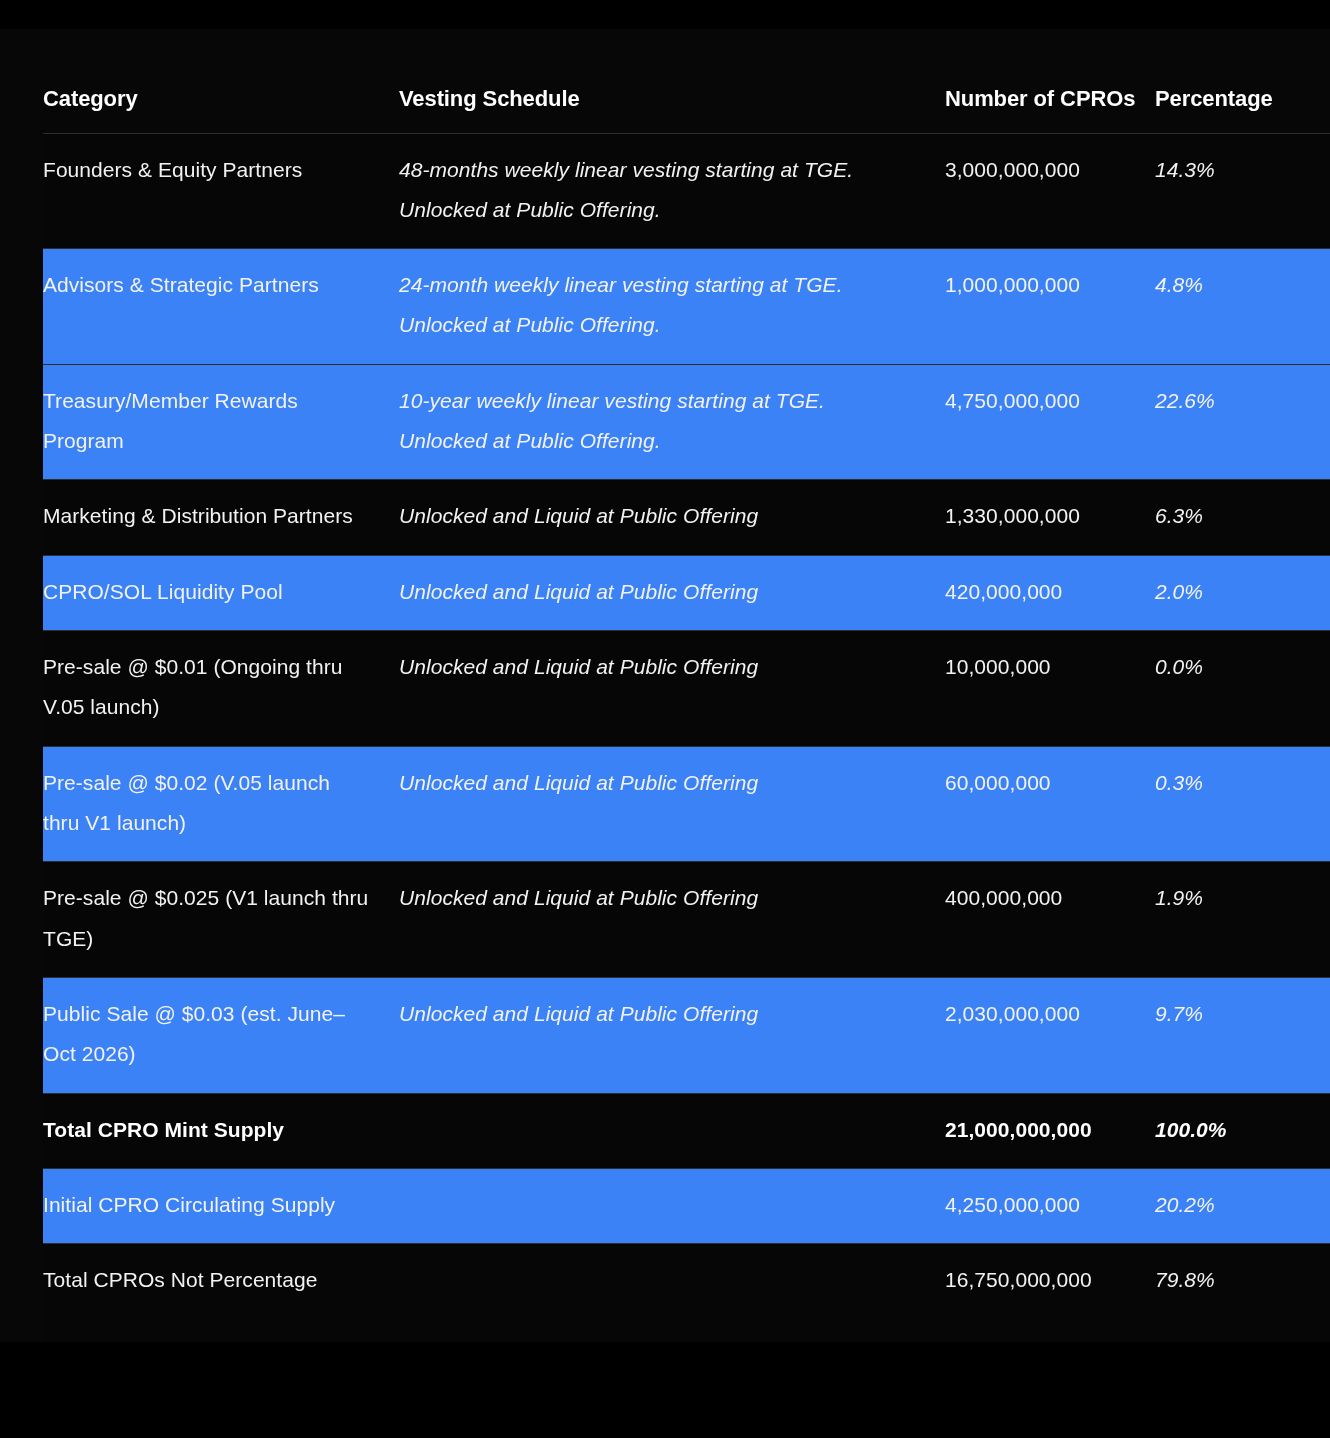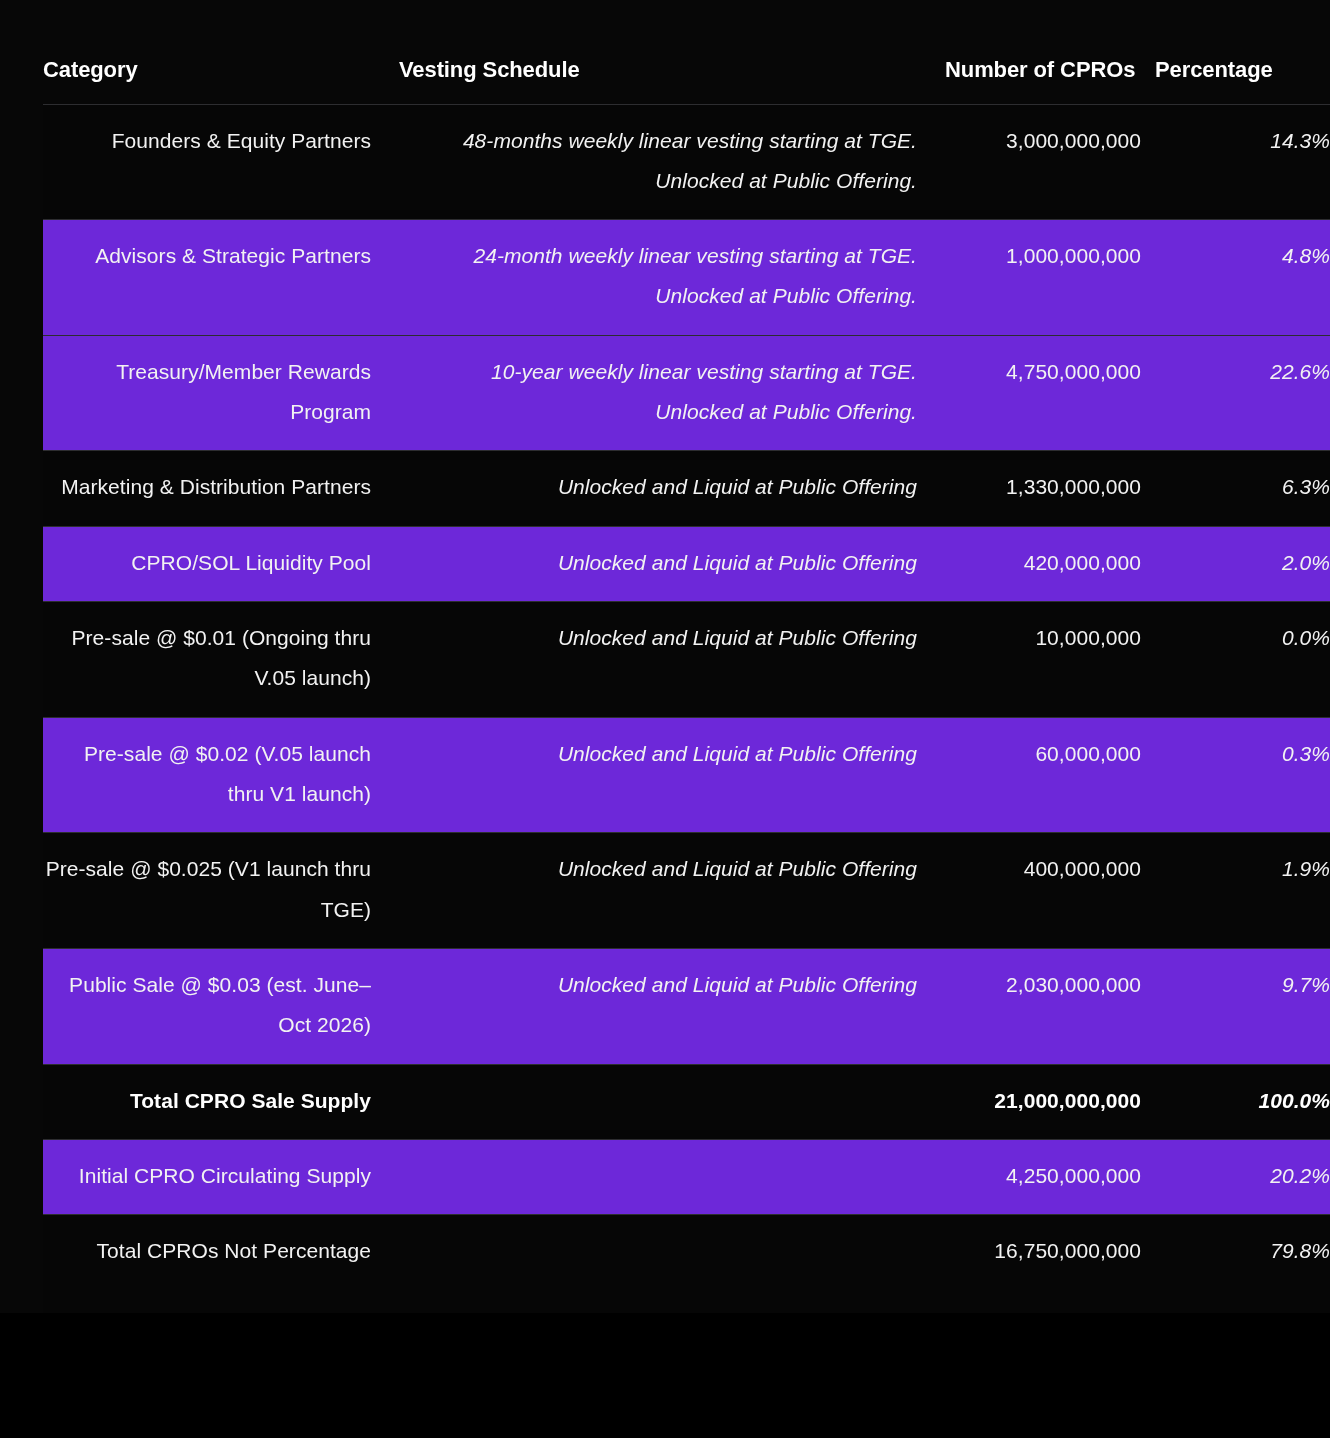--- a/index.html
+++ b/index.html
@@ -16,20 +16,21 @@
     font-family: "Liberation Sans", "DejaVu Sans", sans-serif;
     color: #ffffff;
     -webkit-font-smoothing: antialiased;
   }
 
   .table-wrap {
     width: 1330px;
     background: #070707;
     padding-left: 43px;
     padding-top: 0;
+    margin-top: 29px;
   }
 
   table.tokenomics {
     width: 1287px;
     border-collapse: collapse;
     table-layout: fixed;
   }
 
   table.tokenomics col.c-category    { width: 356px; }
   table.tokenomics col.c-vesting     { width: 546px; }
@@ -43,33 +44,33 @@
     font-weight: 700;
     letter-spacing: -0.1px;
     line-height: 1.38;
     color: #ffffff;
     padding: 0 0 18px 0;
     height: 104px;
     border: none;
   }
 
   tbody td {
-    text-align: right;
+    text-align: left;
     vertical-align: top;
     font-size: 21px;
     font-weight: 400;
     line-height: 1.92;
     letter-spacing: 0.05px;
     color: #f2f2f2;
     padding: 16px 0 18px 0;
     border-top: 1px solid #2d2d30;
     background: #060606;
   }
 
-  tbody tr.alt td { background: #6d28d9; }
+  tbody tr.alt td { background: #3b82f6; }
 
   tbody tr.summary-total td {
     font-weight: 700;
     color: #ffffff;
   }
 
   td.col-category  { padding-right: 28px; }
   td.col-vesting   { padding-right: 28px; font-style: italic; }
   td.col-number    { padding-right: 14px; white-space: nowrap; }
   td.col-percentage{ white-space: nowrap; font-style: italic; }
@@ -151,21 +152,21 @@
           <td class="col-number">400,000,000</td>
           <td class="col-percentage">1.9%</td>
         </tr>
         <tr class="alt">
           <td class="col-category">Public Sale @ $0.03 (est. June–Oct 2026)</td>
           <td class="col-vesting">Unlocked and Liquid at Public Offering</td>
           <td class="col-number">2,030,000,000</td>
           <td class="col-percentage">9.7%</td>
         </tr>
         <tr class="summary-total">
-          <td class="col-category">Total CPRO Sale Supply</td>
+          <td class="col-category">Total CPRO Mint Supply</td>
           <td class="col-vesting"></td>
           <td class="col-number">21,000,000,000</td>
           <td class="col-percentage">100.0%</td>
         </tr>
         <tr class="alt">
           <td class="col-category">Initial CPRO Circulating Supply</td>
           <td class="col-vesting"></td>
           <td class="col-number">4,250,000,000</td>
           <td class="col-percentage">20.2%</td>
         </tr>

